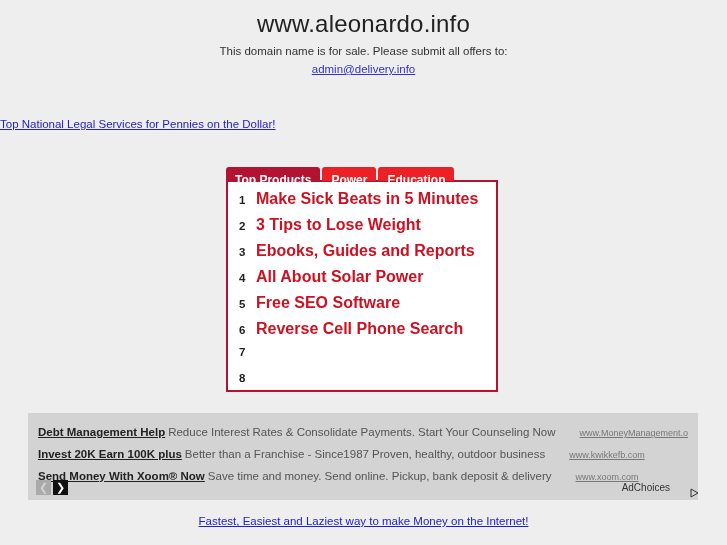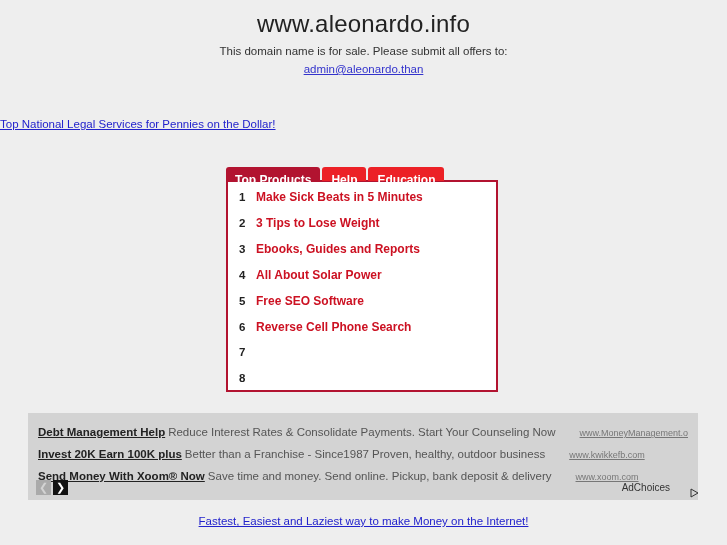--- a/index.html
+++ b/index.html
@@ -106,21 +106,21 @@
     cursor: pointer;
   }
   .product-rank {
     font-size: 11.5px;
     font-weight: bold;
     color: #222222;
     width: 17px;
     flex: none;
   }
   .product-title {
-    font-size: 12px;
+    font-size: 16px;
     font-weight: bold;
     color: #cc1122;
     text-decoration: none;
   }
 
   
   #ads-block {
     position: absolute;
     left: 28px;
     top: 413px;
@@ -228,32 +228,32 @@
     text-decoration: underline;
     cursor: pointer;
   }
 </style>
 </head>
 <body>
 
 <div id="header">
   <div id="domain-title">www.aleonardo.info</div>
   <div id="domain-subtitle">This domain name is for sale. Please submit all offers to:</div>
-  <a id="contact-email-link" href="#">admin@aleonardo.than</a>
+  <a id="contact-email-link" href="#">admin@delivery.info</a>
 </div>
 
 <div id="promo-top-wrap">
   <a id="promo-top-link" href="#">Top National Legal Services for Pennies on the Dollar!</a>
 </div>
 
 <div id="widget">
 
   <div id="tabbar">
     <div class="tab active">Top Products</div>
-    <div class="tab">Help</div>
+    <div class="tab">Power</div>
     <div class="tab">Education</div>
   </div>
 
   <div id="tab-panel">
 
     <div class="product-row">
       <span class="product-rank">1</span>
       <span class="product-title">Make Sick Beats in 5 Minutes</span>
     </div>
     <div class="product-row">

